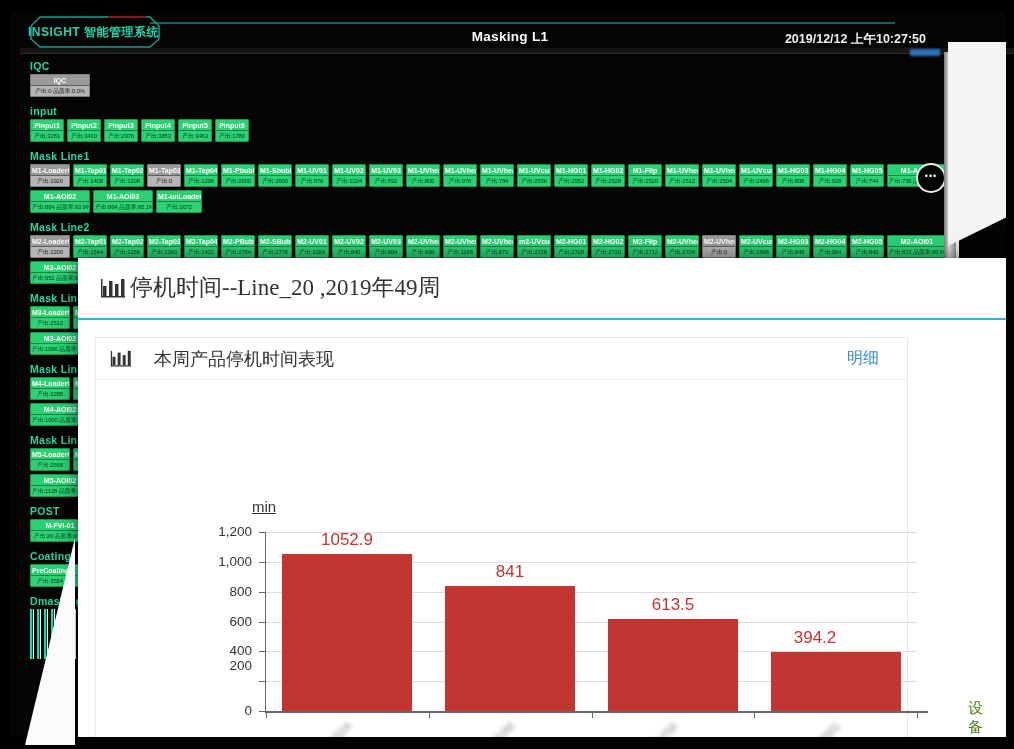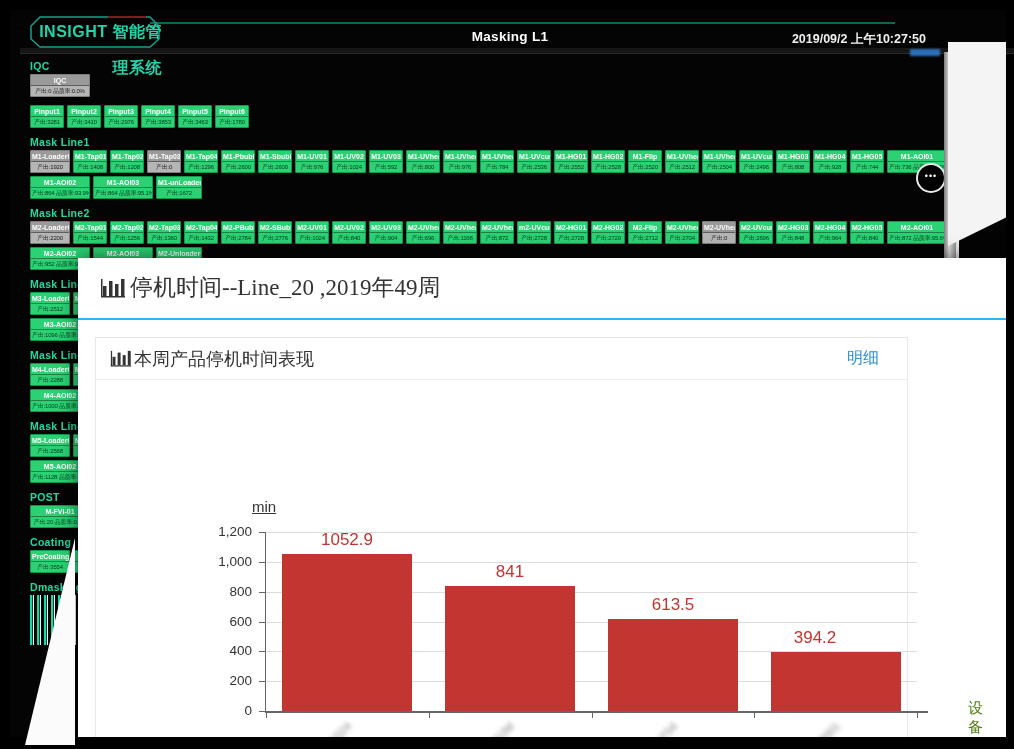--- a/index.html
+++ b/index.html
@@ -4,22 +4,22 @@
 <style>
   html,body{margin:0;padding:0;background:#000;}
   .stage{position:relative;width:1014px;height:749px;background:#000;overflow:hidden;
          font-family:"Liberation Sans",sans-serif;}
   .app{position:absolute;left:10px;top:10px;width:996px;height:727px;background:#040404;}
 
   
   .topline{position:absolute;left:140px;top:12px;width:745px;height:2px;background:#0e7a60;opacity:.85;}
   .subbar{position:absolute;left:10px;top:38px;width:996px;height:5px;background:#161616;border-bottom:1px solid #2b2b2b;}
   .logo-wrap{position:absolute;left:18px;top:4px;width:134px;height:38px;}
-  .logo-text{position:absolute;left:0;top:0;width:134px;height:36px;line-height:36px;text-align:right;
-             color:#25d3a8;font-size:16px;font-weight:bold;letter-spacing:.5px;}
+  .logo-text{position:absolute;left:0;top:0;width:134px;height:36px;line-height:36px;text-align:left;
+             color:#25d3a8;font-size:12px;font-weight:bold;letter-spacing:.5px;}
   .main-title{position:absolute;left:420px;top:19px;width:160px;text-align:center;color:#fff;
               font-size:13.5px;font-weight:bold;letter-spacing:.3px;}
   .timestamp{position:absolute;right:80px;top:21px;color:#efefef;font-size:12.5px;font-weight:bold;}
   .minilink{position:absolute;left:900px;top:39px;width:30px;height:7px;background:#2f7fd6;filter:blur(1px);opacity:.85;}
 
   
   #dash{position:absolute;left:20px;top:50px;width:916px;}
   .sec{margin-bottom:8px;}
   .sec-label{color:#1ed9a3;font-size:10.5px;font-weight:bold;margin-bottom:2px;letter-spacing:.3px;}
   .trow{display:flex;gap:3px;margin-bottom:3px;align-items:flex-start;}
@@ -48,21 +48,21 @@
              clip-path:polygon(100% 0,100% 100%,0 100%);}
 
   
   .modal{position:absolute;left:78px;top:258px;width:928px;height:479px;background:#fff;z-index:5;
          box-shadow:0 0 18px rgba(0,0,0,.55);overflow:hidden;}
   .m-title{position:absolute;left:22px;top:14px;display:flex;align-items:center;gap:4px;color:#333;
            font-family:"Liberation Serif",serif;font-size:23px;}
   .m-divider{position:absolute;left:0;top:60px;width:100%;height:2px;background:#29b9ec;}
   .card{position:absolute;left:17px;top:79px;width:811px;height:400px;border:1px solid #e8e8e8;border-bottom:none;background:#fff;}
   .card-head{height:41px;display:flex;align-items:center;border-bottom:1px solid #efefef;padding:0 0 0 14px;}
-  .card-title{color:#333;font-size:18px;margin-left:2px;}
+  .card-title{color:#333;font-size:18px;margin-left:22px;}
   .tab-detail{margin-left:auto;margin-right:28px;color:#2d8fd4;font-size:16px;cursor:pointer;}
   .tab-chart{position:absolute;left:829px;top:79px;width:80px;height:40px;background:#fff;border-top:5px solid #1a7cc0;
              border-right:1px solid #eee;color:#555;font-size:16px;text-align:center;line-height:40px;cursor:pointer;}
 
   
   .plot{position:absolute;left:169px;top:194px;width:651px;height:179px;border-left:1px solid #666;}
   .baseline{position:absolute;left:-1px;top:179px;width:663px;height:2px;background:#666;}
   .gline{position:absolute;left:0;width:651px;height:1px;background:#dcdcdc;}
   .ytick{position:absolute;left:-64px;width:50px;text-align:right;font-size:13.5px;color:#333;}
   .ymark{position:absolute;left:-7px;width:6px;height:1px;background:#666;}
@@ -83,35 +83,36 @@
 
     <div class="topline"></div>
     <div class="logo-wrap">
       <svg width="134" height="38">
         <polygon points="12,3 122,3 131,12 131,25 122,33 12,33 3,25 3,12" fill="none" stroke="#16a085" stroke-width="1.5"></polygon>
         <line x1="80" y1="3" x2="118" y2="3" stroke="#7a1f1f" stroke-width="2"></line>
       </svg>
       <div class="logo-text">INSIGHT 智能管理系统</div>
     </div>
     <div class="main-title">Masking L1</div>
-    <div class="timestamp">2019/09/2 上午10:27:50</div>
+    <div class="timestamp">2019/12/12 上午10:27:50</div>
     <div class="subbar"></div>
     <div class="minilink"></div>
 
     <div id="dash">
         <div class="sec">
           <div class="sec-label">IQC</div>
           <div class="trow">
             <div class="tile off" style="width: 58px;">
               <div class="tn">IQC</div>
               <div class="tv">产出:0 品质率:0.0%</div>
             </div>
           </div>
         </div>
         <div class="sec">
+          <div class="sec-label">input</div>
           <div class="trow">
             <div class="tile" style="width: 32px;">
               <div class="tn">Pinput1</div>
               <div class="tv">产出:3281</div>
             </div>
             <div class="tile" style="width: 32px;">
               <div class="tn">Pinput2</div>
               <div class="tv">产出:3410</div>
             </div>
             <div class="tile" style="width: 32px;">
@@ -497,21 +498,21 @@
           <div class="ymark" style="top: 60px;"></div>
           <div class="ytick" style="top: 52px;">800</div>
           <div class="gline" style="top: 90px;"></div>
           <div class="ymark" style="top: 90px;"></div>
           <div class="ytick" style="top: 82px;">600</div>
           <div class="gline" style="top: 119px;"></div>
           <div class="ymark" style="top: 119px;"></div>
           <div class="ytick" style="top: 111px;">400</div>
           <div class="gline" style="top: 149px;"></div>
           <div class="ymark" style="top: 149px;"></div>
-          <div class="ytick" style="top: 141px; text-align: right;">200</div>
+          <div class="ytick" style="top: 126px; text-align: right;">200</div>
           <div class="ymark" style="top: 179px;"></div>
           <div class="ytick" style="top: 171px;">0</div>
           <div class="bar" style="left: 16px; width: 130px; height: 157px; background: rgb(194, 53, 49);"></div>
           <div class="bar-label" style="left: 16px; top: -2px; color: rgb(194, 53, 49);">1052.9</div>
           <div class="xlab" style="left: 19px; top: 188px;">8 YS24</div>
           <div class="bar" style="left: 179px; width: 130px; height: 125px; background: rgb(194, 53, 49);"></div>
           <div class="bar-label" style="left: 179px; top: 30px; color: rgb(194, 53, 49);">841</div>
           <div class="xlab" style="left: 182px; top: 188px;">M YS2M</div>
           <div class="bar" style="left: 342px; width: 130px; height: 92px; background: rgb(194, 53, 49);"></div>
           <div class="bar-label" style="left: 342px; top: 63px; color: rgb(194, 53, 49);">613.5</div>

